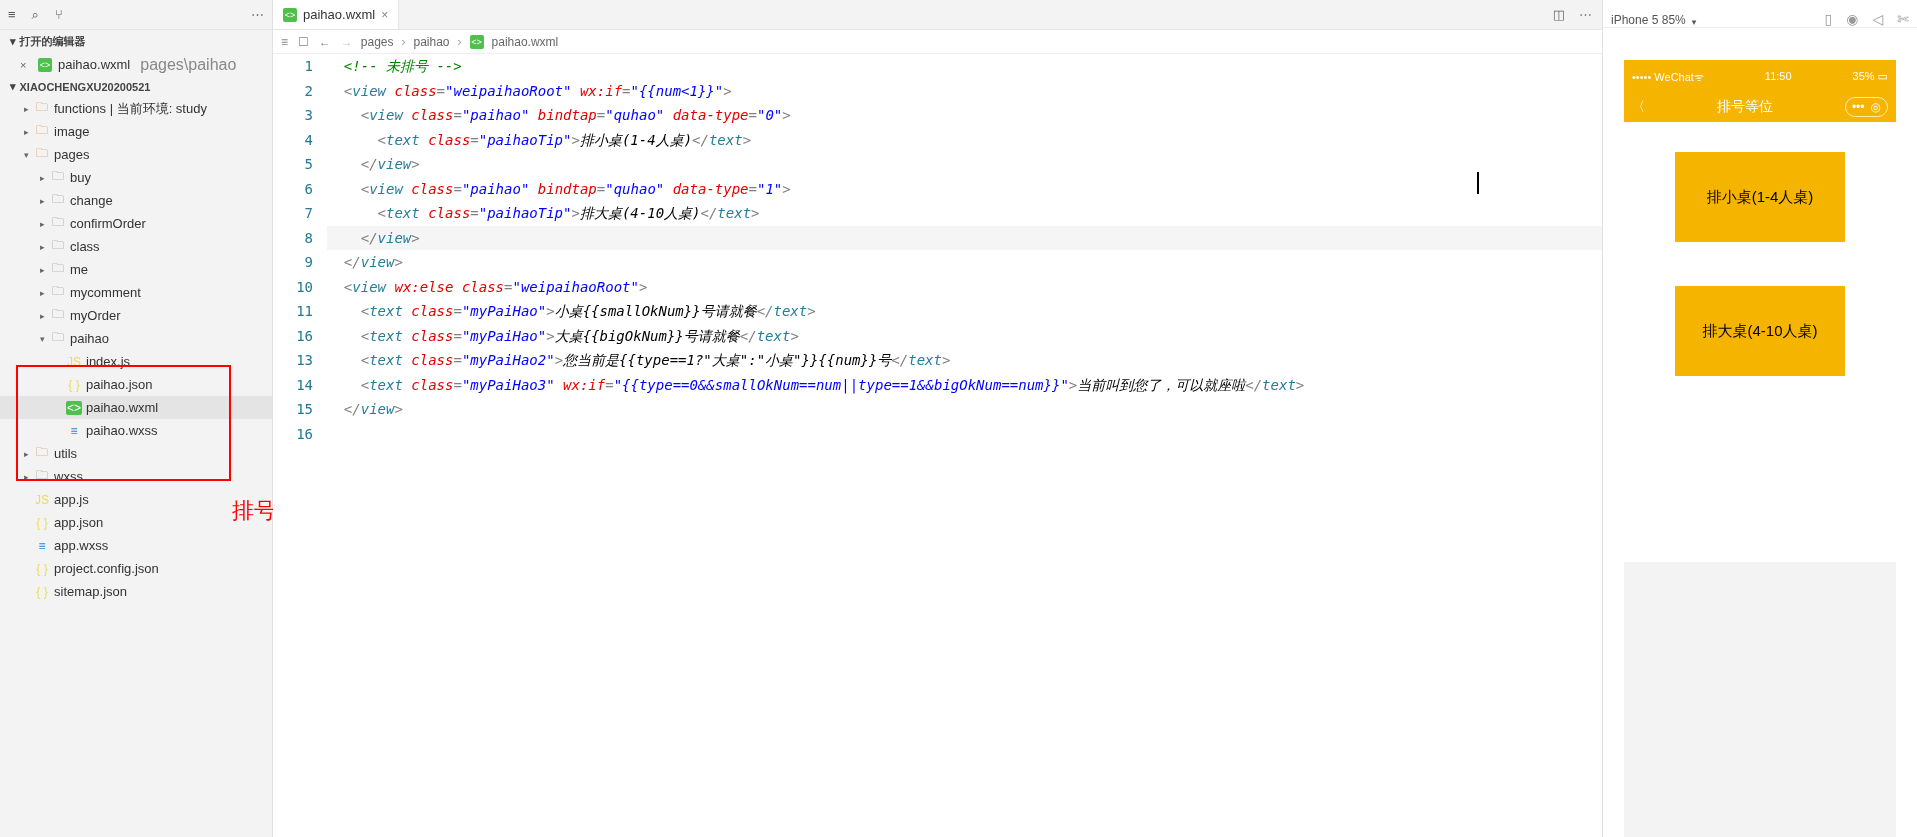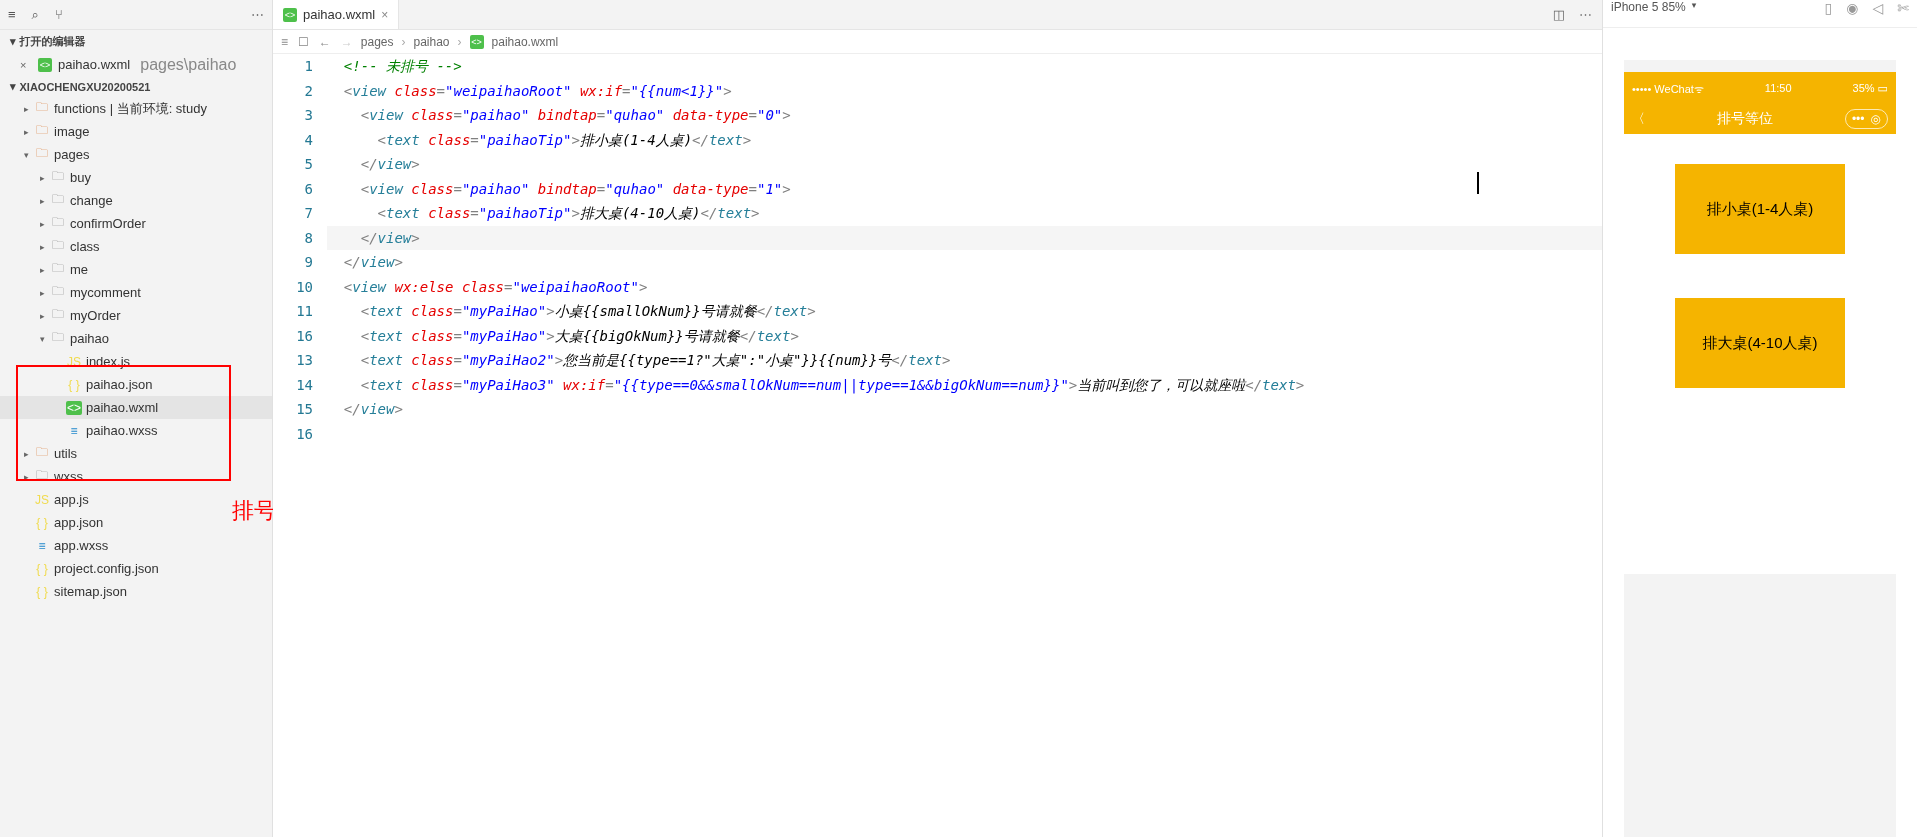--- a/index.html
+++ b/index.html
@@ -39,25 +39,25 @@
 .code-lines .line { height: 24.5px; line-height: 24.5px; white-space: pre; font-style: italic; }
 .line.hl { background: #f5f5f5; }
 .tag-ang { color: #808080; }
 .tag-name { color: #267f99; }
 .attr-name { color: #e50000; }
 .attr-val { color: #0000ff; }
 .plain-text { color: #000; }
 .comment { color: #008000; }
 .text-cursor { position: absolute; left: 1204px; top: 172px; width: 2px; height: 22px; background: #000; }
 .preview-pane { width: 315px; border-left: 1px solid #e0e0e0; background: #fff; display: flex; flex-direction: column; }
-.preview-top { height: 28px; display: flex; align-items: flex-start; padding: 0 8px; font-size: 12px; color: #555; gap: 6px; border-bottom: 1px solid #eee; }
+.preview-top { height: 28px; display: flex; align-items: flex-end; padding: 0 8px; font-size: 12px; color: #555; gap: 6px; border-bottom: 1px solid #eee; }
 .preview-top .rt { margin-left: auto; display: flex; gap: 14px; color: #999; font-size: 14px; }
 .phone-wrap { flex: 1; display: flex; justify-content: center; padding-top: 32px; background: #fff; }
 .phone { width: 272px; background: #f3f3f3; }
-.phone-status { background: #f5b400; color: #fff; height: 20px; display: flex; align-items: center; justify-content: space-between; padding: 16px 8px; font-size: 11px; margin-top: 12px; }
+.phone-status { background: #f5b400; color: #fff; height: 20px; display: flex; align-items: center; justify-content: space-between; padding: 16px 8px; font-size: 11px; }
 .phone-nav { background: #f5b400; color: #fff; height: 30px; display: flex; align-items: center; padding: 0 8px; }
 .phone-nav .title { flex: 1; text-align: center; font-size: 14px; }
 .phone-nav .pill { border: 1px solid rgba(255,255,255,0.7); border-radius: 14px; padding: 2px 6px; display: flex; gap: 6px; font-size: 12px; }
 .phone-body { background: #fff; padding: 30px 14px; display: flex; flex-direction: column; gap: 44px; align-items: center; min-height: 440px; }
 .yellow-card { background: #f5b400; color: #000; width: 170px; height: 90px; display: flex; align-items: center; justify-content: center; font-size: 15px; }
 .icon-btn { cursor: pointer; }
 </style>
 </head>
 <body>
 

